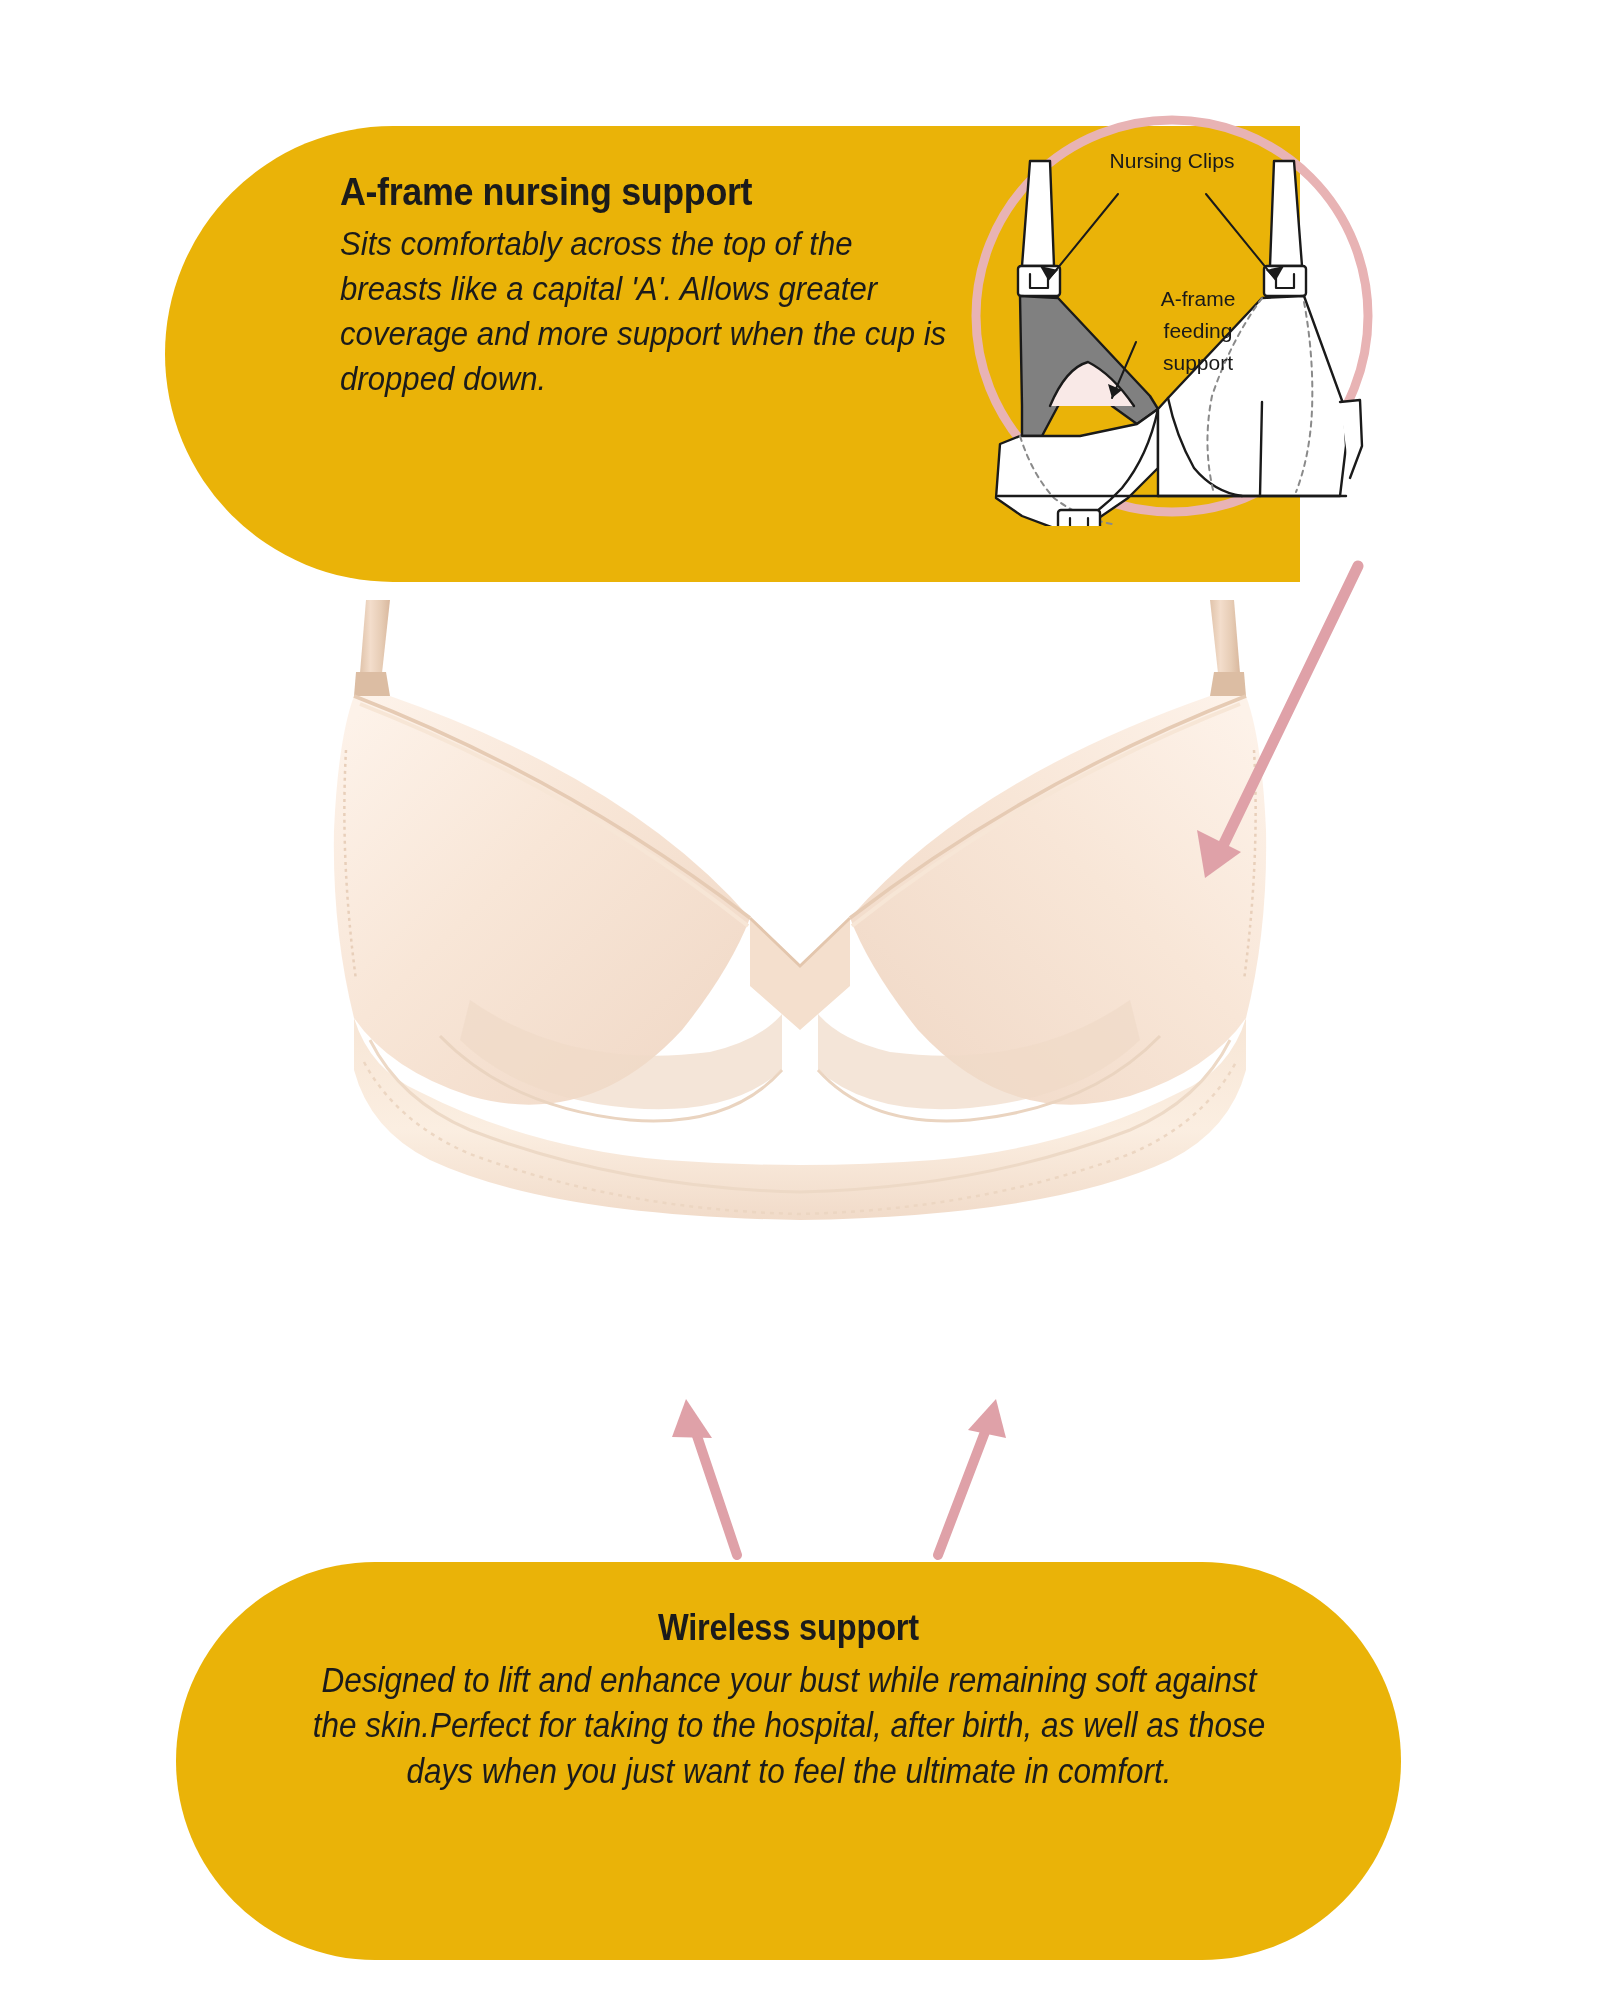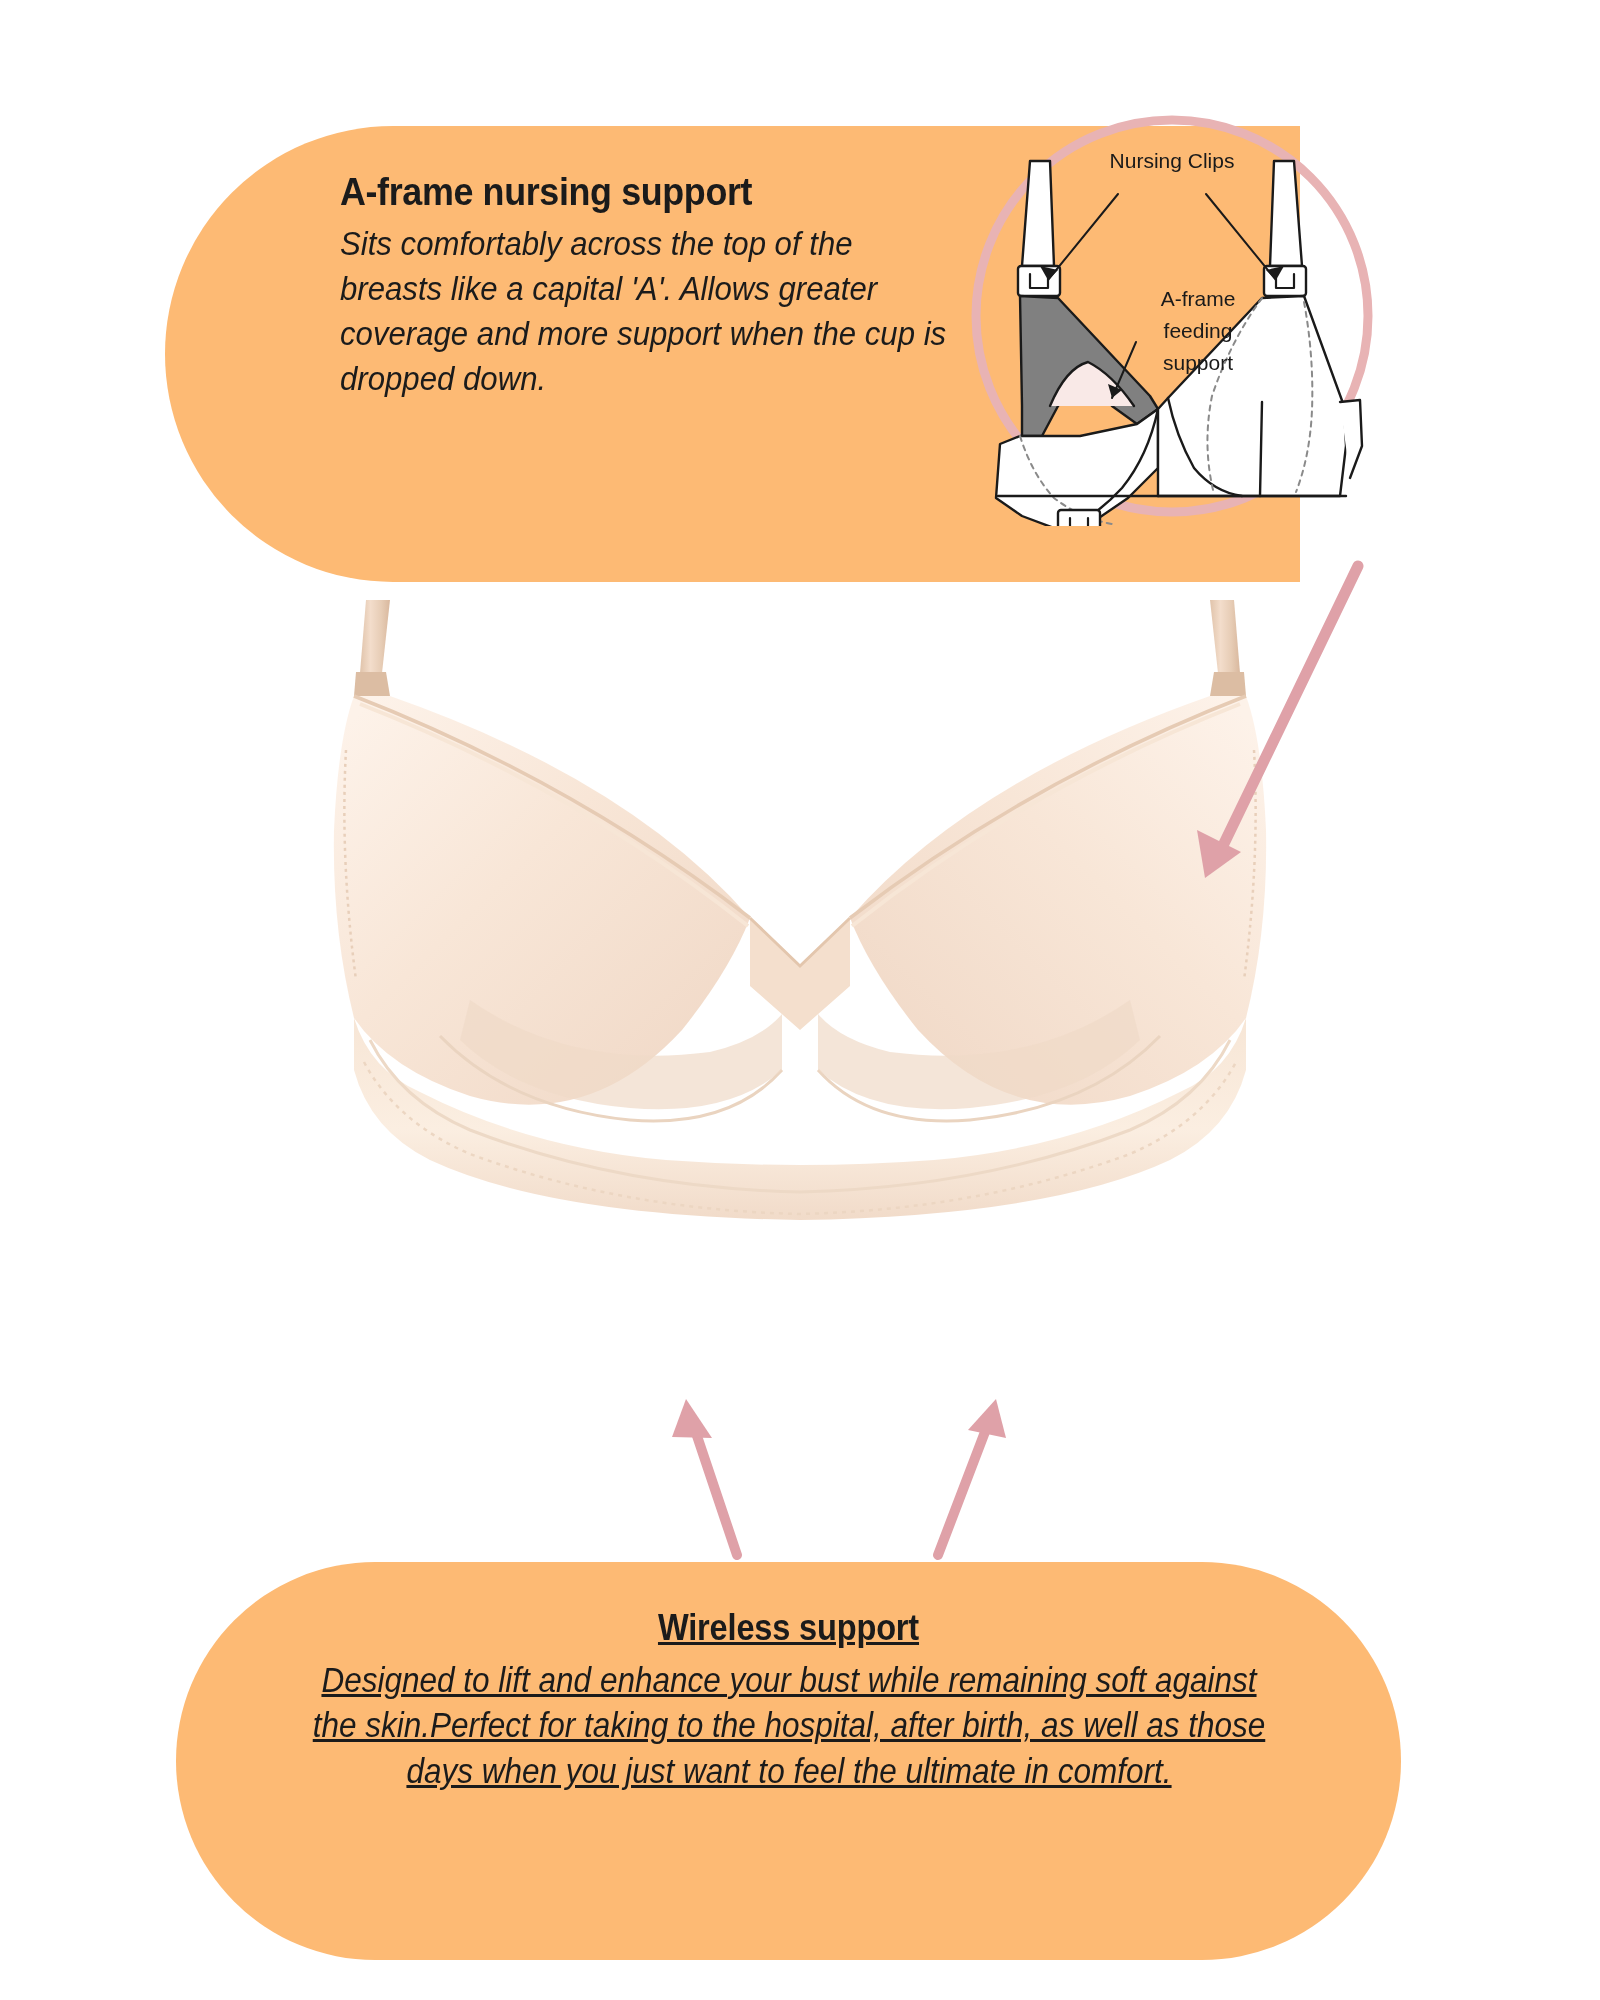--- a/index.html
+++ b/index.html
@@ -14,21 +14,21 @@
     position: relative;
     width: 1600px;
     height: 2000px;
     background: #ffffff;
     overflow: hidden;
   }
 
   
   .panel {
     position: absolute;
-    background: #fdba74;
+    background: #eab308;
     box-sizing: border-box;
   }
   .panel-top {
     left: 165px;
     top: 126px;
     width: 1135px;
     height: 456px;
     border-radius: 230px 0 0 230px;
   }
   .panel-bottom {
@@ -66,21 +66,20 @@
     width: 660px;
   }
 
   .panel-bottom-text {
     position: absolute;
     left: 0;
     top: 46px;
     width: 100%;
     text-align: center;
     color: #1b1b1b;
-    text-decoration: underline;
   }
   .title-bottom {
     font-size: 37px;
     font-weight: 700;
     letter-spacing: -0.2px;
     line-height: 1.1;
     margin: 0 0 8px 0;
     transform: scaleX(0.88);
   }
   .body-bottom {

